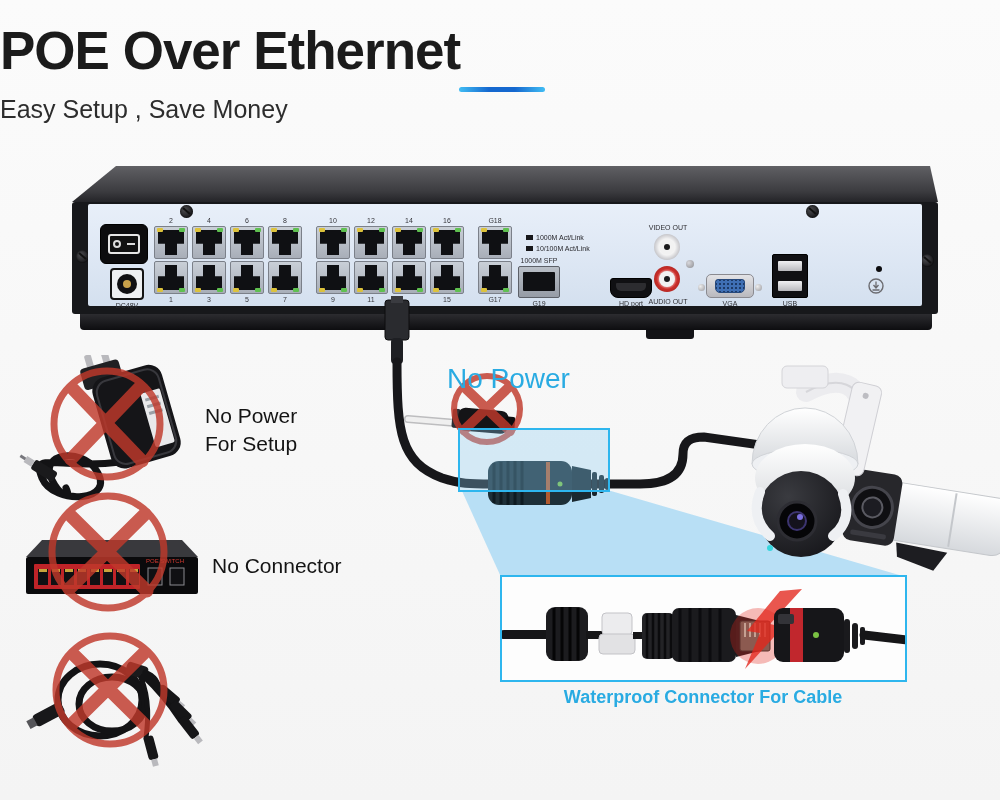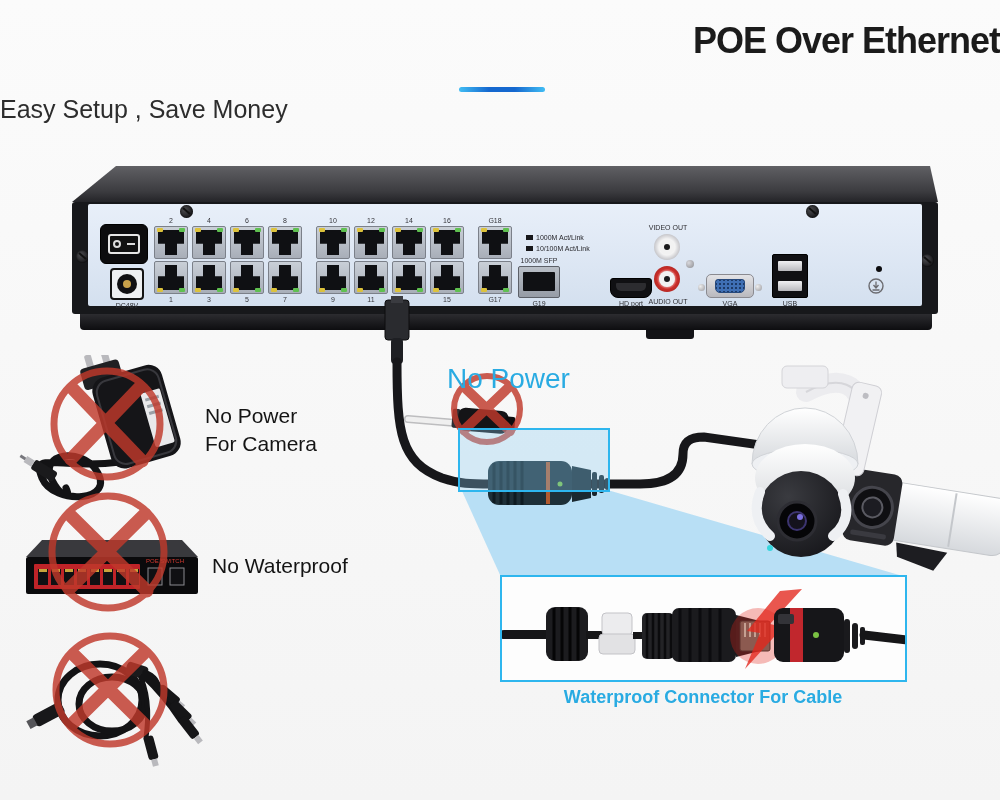--- a/index.html
+++ b/index.html
@@ -1,21 +1,21 @@
 <!DOCTYPE html>
 <html><head>
 <meta charset="utf-8">
 <style>
   *{margin:0;padding:0;box-sizing:border-box}
   html,body{background:#e9e9e9;font-family:"Liberation Sans",sans-serif}
   #canvas{position:relative;width:1000px;height:800px;margin:0 auto;background:linear-gradient(180deg,#fbfbfb,#f4f4f4);overflow:hidden}
   .abs{position:absolute}
 
   
-  .title{top:20px;left:0;width:100%;text-align:right;font-size:36px;font-weight:bold;letter-spacing:-1px;color:#1b1b1b}
+  .title{top:20px;left:0;width:100%;text-align:left;font-size:53px;font-weight:bold;letter-spacing:-1px;color:#1b1b1b}
   .title-underline{top:87px;left:459px;width:86px;height:5px;border-radius:3px;
     background:linear-gradient(90deg,#41bdf4,#1568cf 35%,#1568cf 65%,#41bdf4)}
   .subtitle{top:95px;left:0;width:100%;font-size:25px;color:#2d2d2d}
 
   
   .nvr{left:72px;top:166px;width:866px;height:176px}
   .nvr-top{position:absolute;left:0;top:0;width:866px;height:36px;
     background:linear-gradient(180deg,#606064,#3c3c40 70%,#242428);
     clip-path:polygon(44px 0,858px 0,866px 100%,0 100%)}
   .nvr-body{position:absolute;left:0;top:36px;width:866px;height:112px;background:#17181b;border-radius:3px}
@@ -502,19 +502,19 @@
         <rect x="342" y="42" width="6" height="34" rx="3" fill="#1a1a1d"></rect>
         <rect x="350" y="46" width="6" height="26" rx="3" fill="#1a1a1d"></rect>
         <rect x="358" y="50" width="5" height="18" rx="2" fill="#1a1a1d"></rect>
       </g>
       <path d="M362,58 L405,63" stroke="#161618" stroke-width="9" stroke-linecap="round"></path>
     </svg>
   </div>
 
   <div class="abs black-label" style="left:205px;top:402px">
     <div>No Power</div>
-    <div>For Camera</div>
+    <div>For Setup</div>
   </div>
-  <div class="abs black-label" style="left:212px;top:552px">No Waterproof</div>
+  <div class="abs black-label" style="left:212px;top:552px">No Connector</div>
   <div class="abs cyan-label no-power-cable">No Power</div>
   <div class="abs cyan-label waterproof-caption">Waterproof Connector For Cable</div>
 
 </div>
 
 </body></html>

